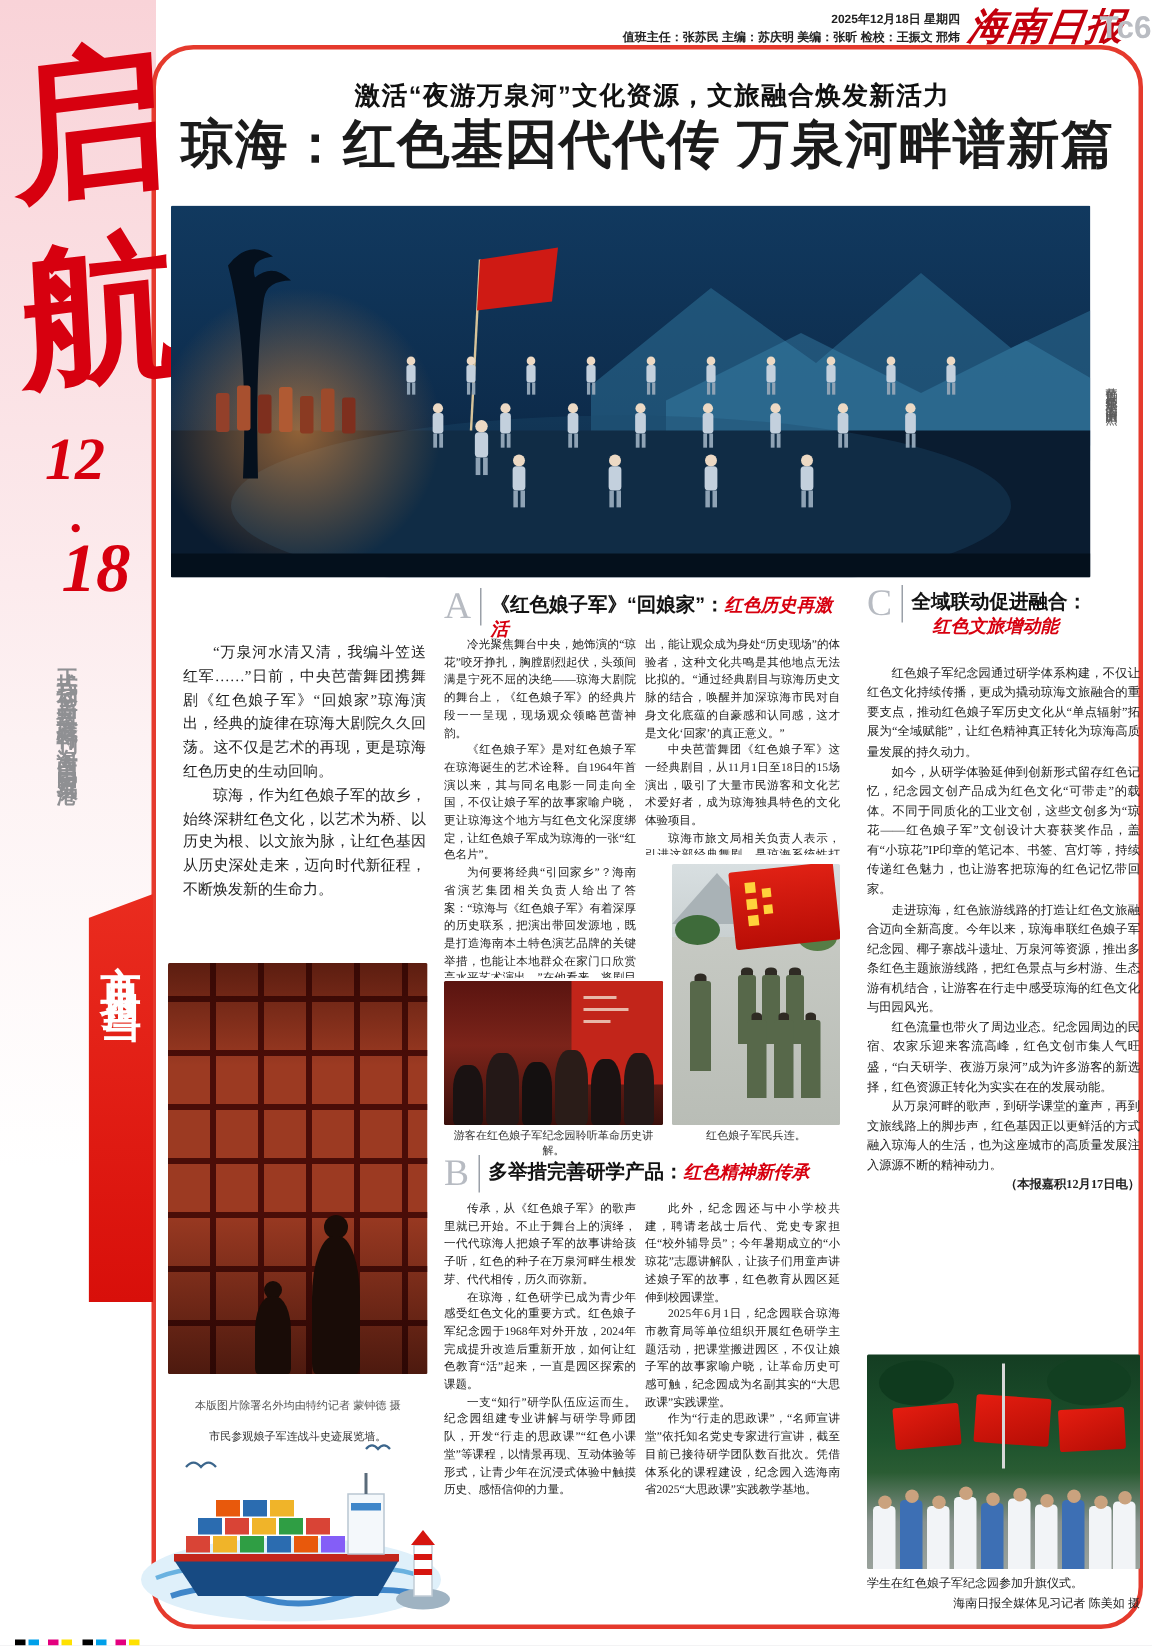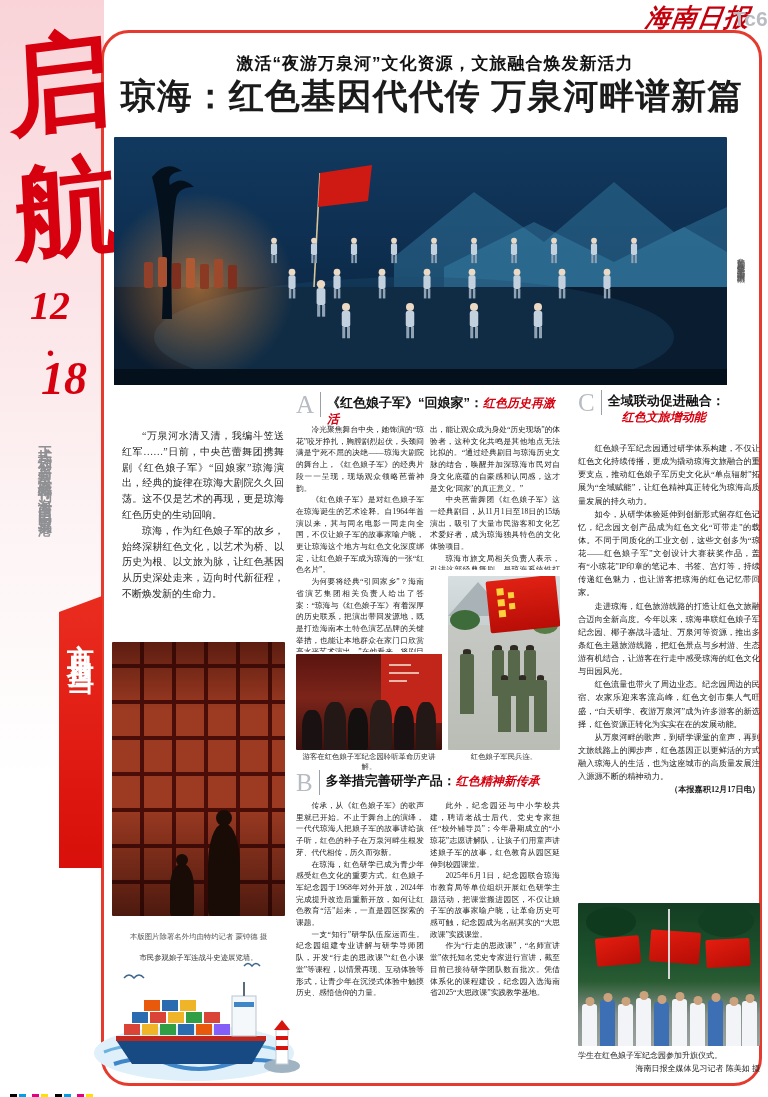--- a/index.html
+++ b/index.html
@@ -79,20 +79,24 @@
   
   .cmyk span{display:inline-block;width:7px;height:6px;margin-right:2px;}
 </style>
 </head>
 <body>
 
 <div class="page">
 
   <div class="abs pinkbg"></div>
 
+  <div class="abs mh-small" style="left:360px;top:7px;width:280px;">
+    <div>2025年12月18日 星期四</div>
+    <div>值班主任：张苏民 主编：苏庆明 美编：张昕 检校：王振文 邢炜</div>
+  </div>
   <div class="abs brand" style="left:646px;top:1px;">海南日报</div>
   <div class="abs pgno" style="left:733px;top:7px;">Tc67</div>
 
   <div class="abs frame"></div>
 
   <div class="abs calli" style="left:8px;top:32px;font-size:104px;">启</div>
   <div class="abs calli" style="left:14px;top:158px;font-size:104px;">航</div>
   <div class="abs bignum" style="left:30px;top:286px;font-size:40px;">12</div>
   <div class="abs bignum" style="left:46px;top:336px;font-size:34px;">·</div>
   <div class="abs bignum" style="left:41px;top:356px;font-size:46px;">18</div>

